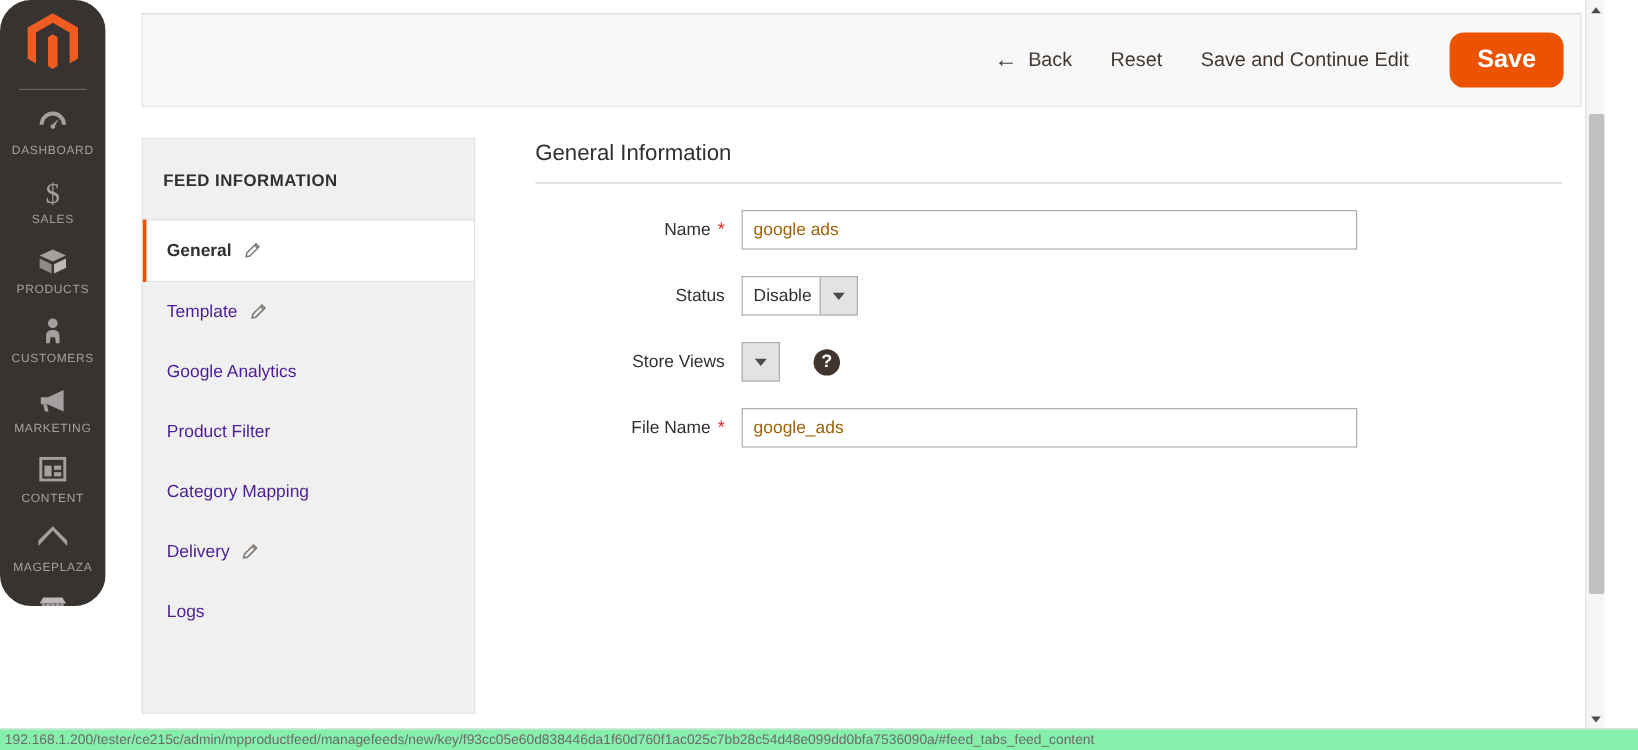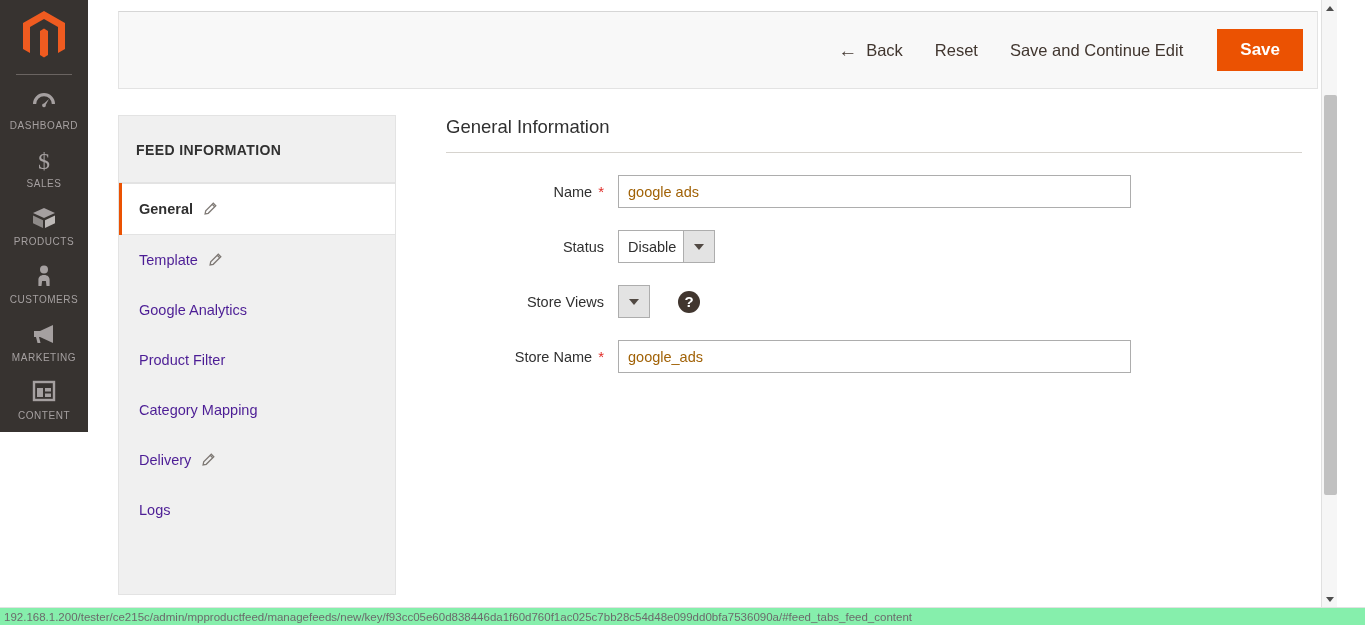--- a/index.html
+++ b/index.html
@@ -8,23 +8,24 @@
     overflow: hidden;
     background: #ffffff;
     font-family: "Liberation Sans", sans-serif;
   }
 
   #app { position: relative; width: 1365px; height: 625px; }
 
   
   #admin-sidebar {
     position: absolute; left: 0; top: 0;
-    width: 88px; height: 432px;
+    width: 88px; height: 505px;
     background: #373330;
     overflow: hidden;
+    border-radius: 26px;
   }
   #logo-wrap {
     height: 72px;
     display: flex; align-items: center; justify-content: center;
   }
   #logo-divider {
     width: 56px; height: 1px; background: #6a6461;
     margin: 2px auto 6px auto;
   }
   .nav-item {
@@ -65,23 +66,23 @@
     font-family: "Liberation Sans", sans-serif;
     font-size: 16.5px; color: #41362f;
     cursor: pointer;
     padding: 6px 16px;
     white-space: nowrap;
   }
   #back-button { display: flex; align-items: center; gap: 9px; padding-left: 6px; }
   #back-arrow-icon { font-size: 19px; line-height: 1; color: #41362f; }
   #save-button {
     background: #eb5202; color: #ffffff;
-    font-weight: bold; font-size: 17px;
+    font-weight: bold; font-size: 21px;
     border: 1px solid #eb5202;
-    border-radius: 0;
+    border-radius: 12px;
     padding: 10px 22px;
     margin-left: 18px;
     cursor: pointer;
     font-family: "Liberation Sans", sans-serif;
   }
 
   
   #feed-nav {
     position: absolute; left: 30px; top: 115px;
     width: 278px; height: 480px;
@@ -409,21 +410,21 @@
         <div class="select-wrap" id="storeviews-select">
           <div class="select-arrow">
               <span class="caret"></span>
             </div>
         </div>
         <div id="help-icon">?</div>
       </div>
 
       <div class="field-row">
         <div class="field-label-wrap">
-          <span class="field-label">Store Name</span>
+          <span class="field-label">File Name</span>
           <span class="req-star">*</span>
         </div>
         <input class="text-input" type="text" value="google_ads" style="">
       </div>
     </div>
 
     <div id="scrollbar">
       <div class="sb-btn">
           <span class="sb-up"></span>
         </div>

